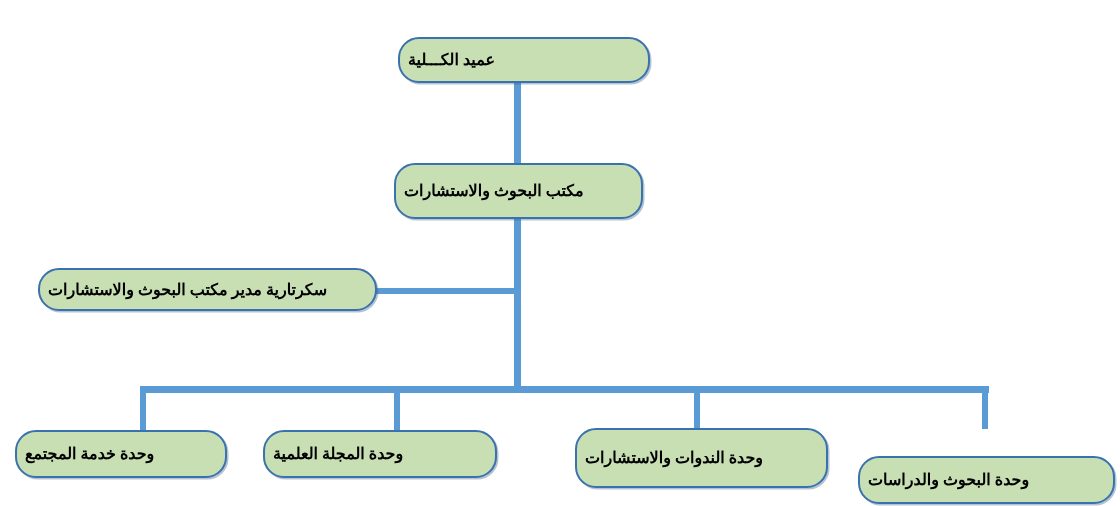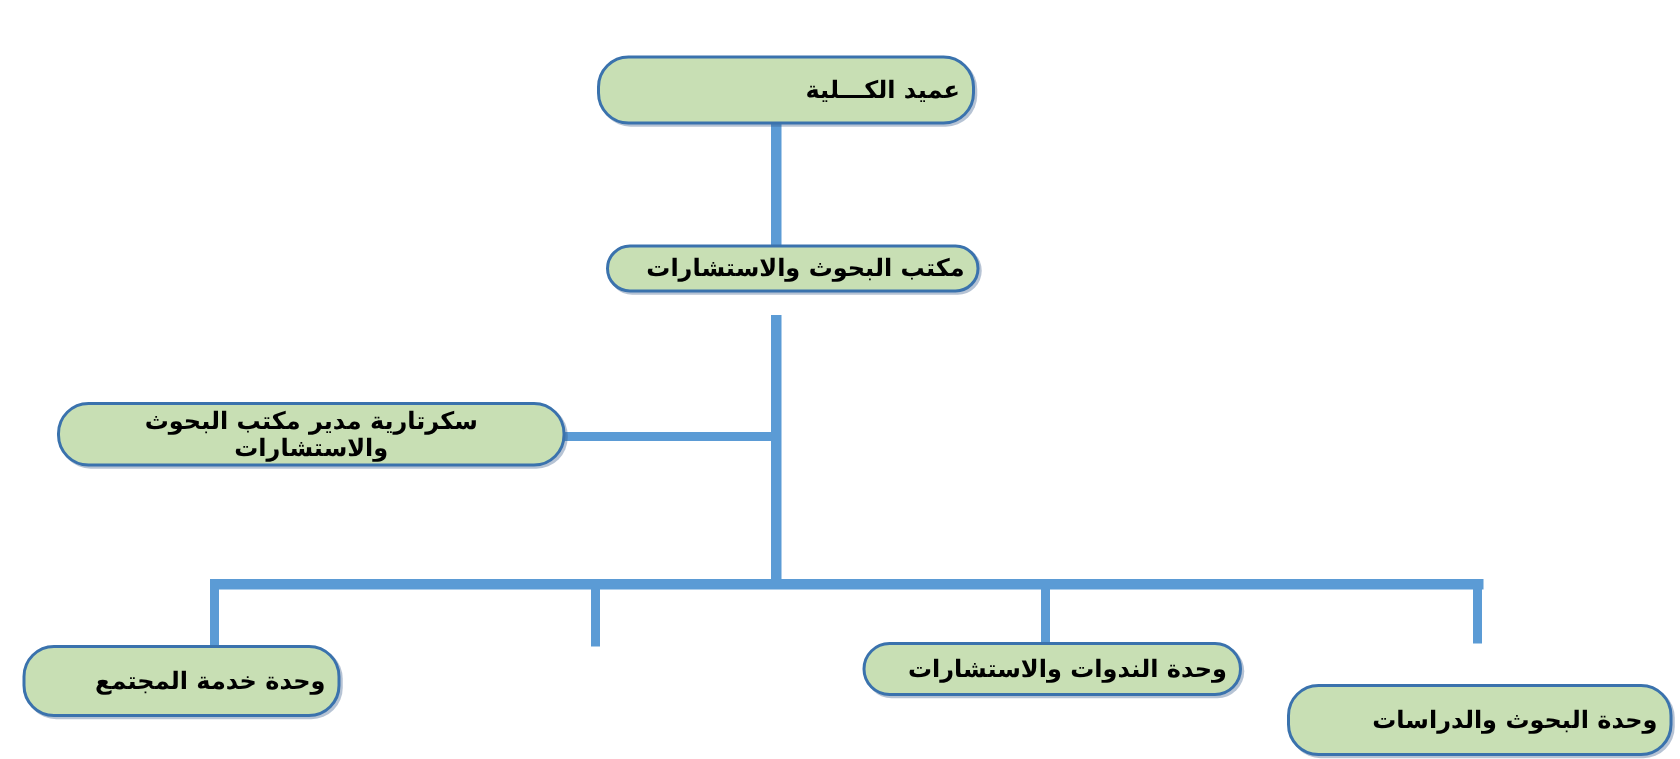--- a/index.html
+++ b/index.html
@@ -16,29 +16,30 @@
     overflow: hidden;
   }
   .node {
     position: absolute;
     box-sizing: border-box;
     background: var(--box-fill, #c8dfb4);
     border: 2px solid var(--box-border, #3a72ad);
     border-radius: 21px;
     display: flex;
     align-items: center;
-    justify-content: flex-start;
+    justify-content: flex-end;
     text-align: center;
     font-weight: bold;
     color: var(--text-color, #000000);
     font-size: 16px;
     direction: rtl;
     box-shadow: 1.5px 1.5px 0 rgba(47, 84, 133, 0.35);
     line-height: 1.1;
     padding: 2px 8px;
+    font-family: Liberation Serif, serif;
   }
   .node span {
     display: block;
   }
   .line {
     position: absolute;
     background: var(--connector, #5b9bd5);
   }
 </style>
 </head>
@@ -52,34 +53,37 @@
   <div class="line" style="left:140px; top:386px; width:849px; height:7px;"></div>
   <div class="line" style="left:140px; top:392px; width:6px; height:39px;"></div>
   <div class="line" style="left:394px; top:392px; width:6px; height:39px;"></div>
   <div class="line" style="left:694px; top:392px; width:6px; height:37px;"></div>
   <div class="line" style="left:982px; top:392px; width:6px; height:37px;"></div>
 
   <div class="node" style="left:398px; top:37px; width:252px; height:46px;">
     <span>عميد الكـــلية</span>
   </div>
 
-  <div class="node" style="left:404px; top:163px; width:249px; height:32px;">
+  <div class="node" style="left:394px; top:163px; width:249px; height:56px;">
     <span>مكتب البحوث والاستشارات</span>
   </div>
 
   <div class="node" style="left:38px; top:268px; width:339px; height:43px;">
     <span>سكرتارية مدير مكتب البحوث والاستشارات</span>
   </div>
 
   <div class="node" style="left:15px; top:430px; width:212px; height:48px;">
     <span>وحدة خدمة المجتمع</span>
   </div>
 
+  <div class="node" style="left:263px; top:430px; width:234px; height:48px;">
+    <span>وحدة المجلة العلمية</span>
+  </div>
 
-  <div class="node" style="left:575px; top:428px; width:253px; height:36px;">
+  <div class="node" style="left:575px; top:428px; width:253px; height:60px;">
     <span>وحدة الندوات والاستشارات</span>
   </div>
 
   <div class="node" style="left:858px; top:428px; width:257px; height:48px;margin-top:28px;">
     <span>وحدة البحوث والدراسات</span>
   </div>
 
 </div>
 
 </body></html>

